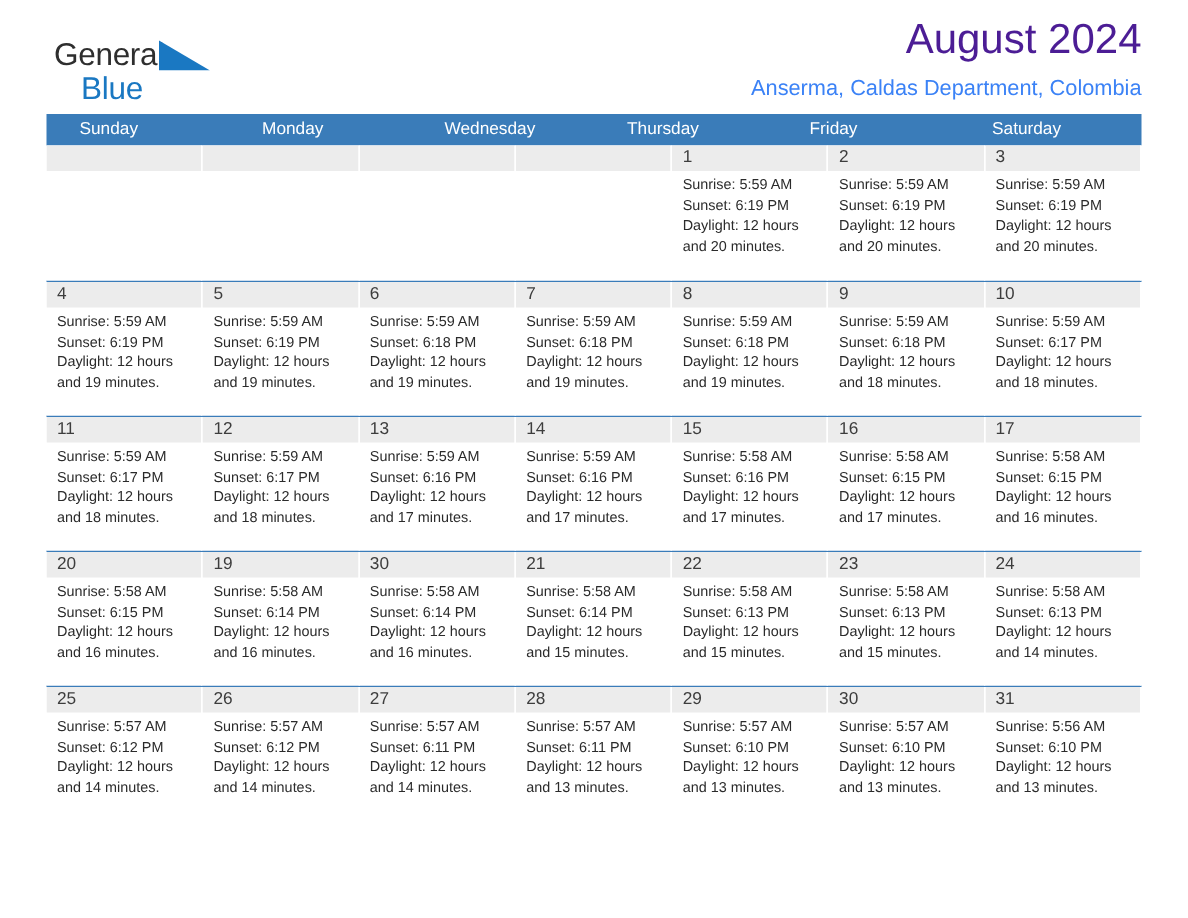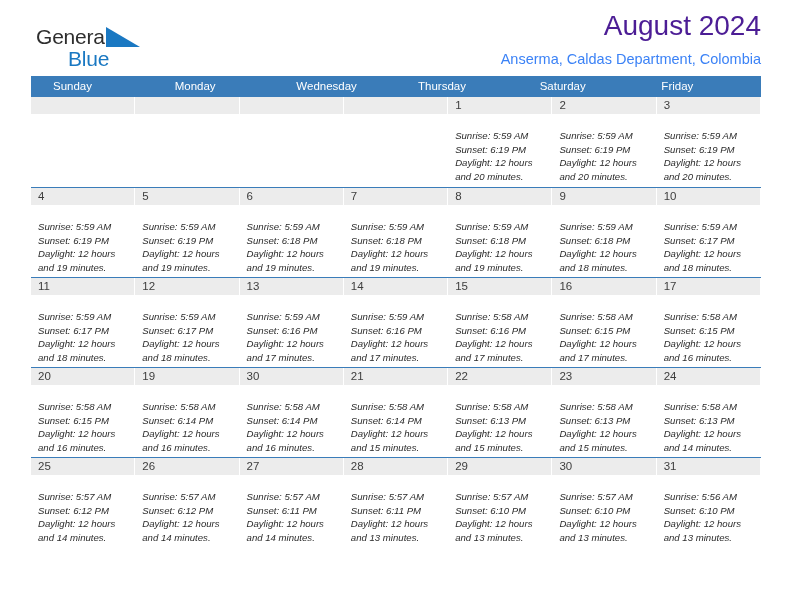--- a/index.html
+++ b/index.html
@@ -33,21 +33,21 @@
   .logo-tri {
     display: inline-block;
     vertical-align: top;
     margin-left: -3px;
   }
   .logo-row2 {
     font-size: 21px;
     color: #1a78c2;
     letter-spacing: -0.2px;
     margin-top: -2px;
-    margin-left: 32px;
+    margin-left: 18px;
   }
   .title-block {
     position: absolute;
     right: 0; top: 10px;
     text-align: right;
   }
   .cal-title {
     font-size: 28px;
     font-weight: normal;
     color: #4c1d95;
@@ -97,25 +97,24 @@
   .day-num-strip {
     height: 17px;
     background: #ececec;
     font-size: 11.5px;
     color: #3d3d3d;
     line-height: 17px;
     padding-left: 7px;
   }
   .day.empty .day-num-strip { color: transparent; }
   .day-body {
-    padding: 15px 6px 0 7px;
+    padding: 3px 6px 0 7px;
     font-size: 9.6px;
     color: #2b2b2b;
     line-height: 13.6px;
-    font-style: italic;
   }
   .day-body div { white-space: nowrap; }
 </style>
 </head>
 <body>
 
 <div class="page">
 
   <div class="top-bar">
 
@@ -134,22 +133,22 @@
     </div>
 
   </div>
 
   <div class="calendar">
     <div class="weekdays">
         <div class="weekday">Sunday</div>
         <div class="weekday">Monday</div>
         <div class="weekday">Wednesday</div>
         <div class="weekday">Thursday</div>
+        <div class="weekday">Friday</div>
         <div class="weekday">Saturday</div>
-        <div class="weekday">Friday</div>
       </div>
     <div id="weeks-host">
         <div class="week">
           <div class="day empty">
             <div class="day-num-strip"></div>
           </div>
           <div class="day empty">
             <div class="day-num-strip"></div>
           </div>
           <div class="day empty">

